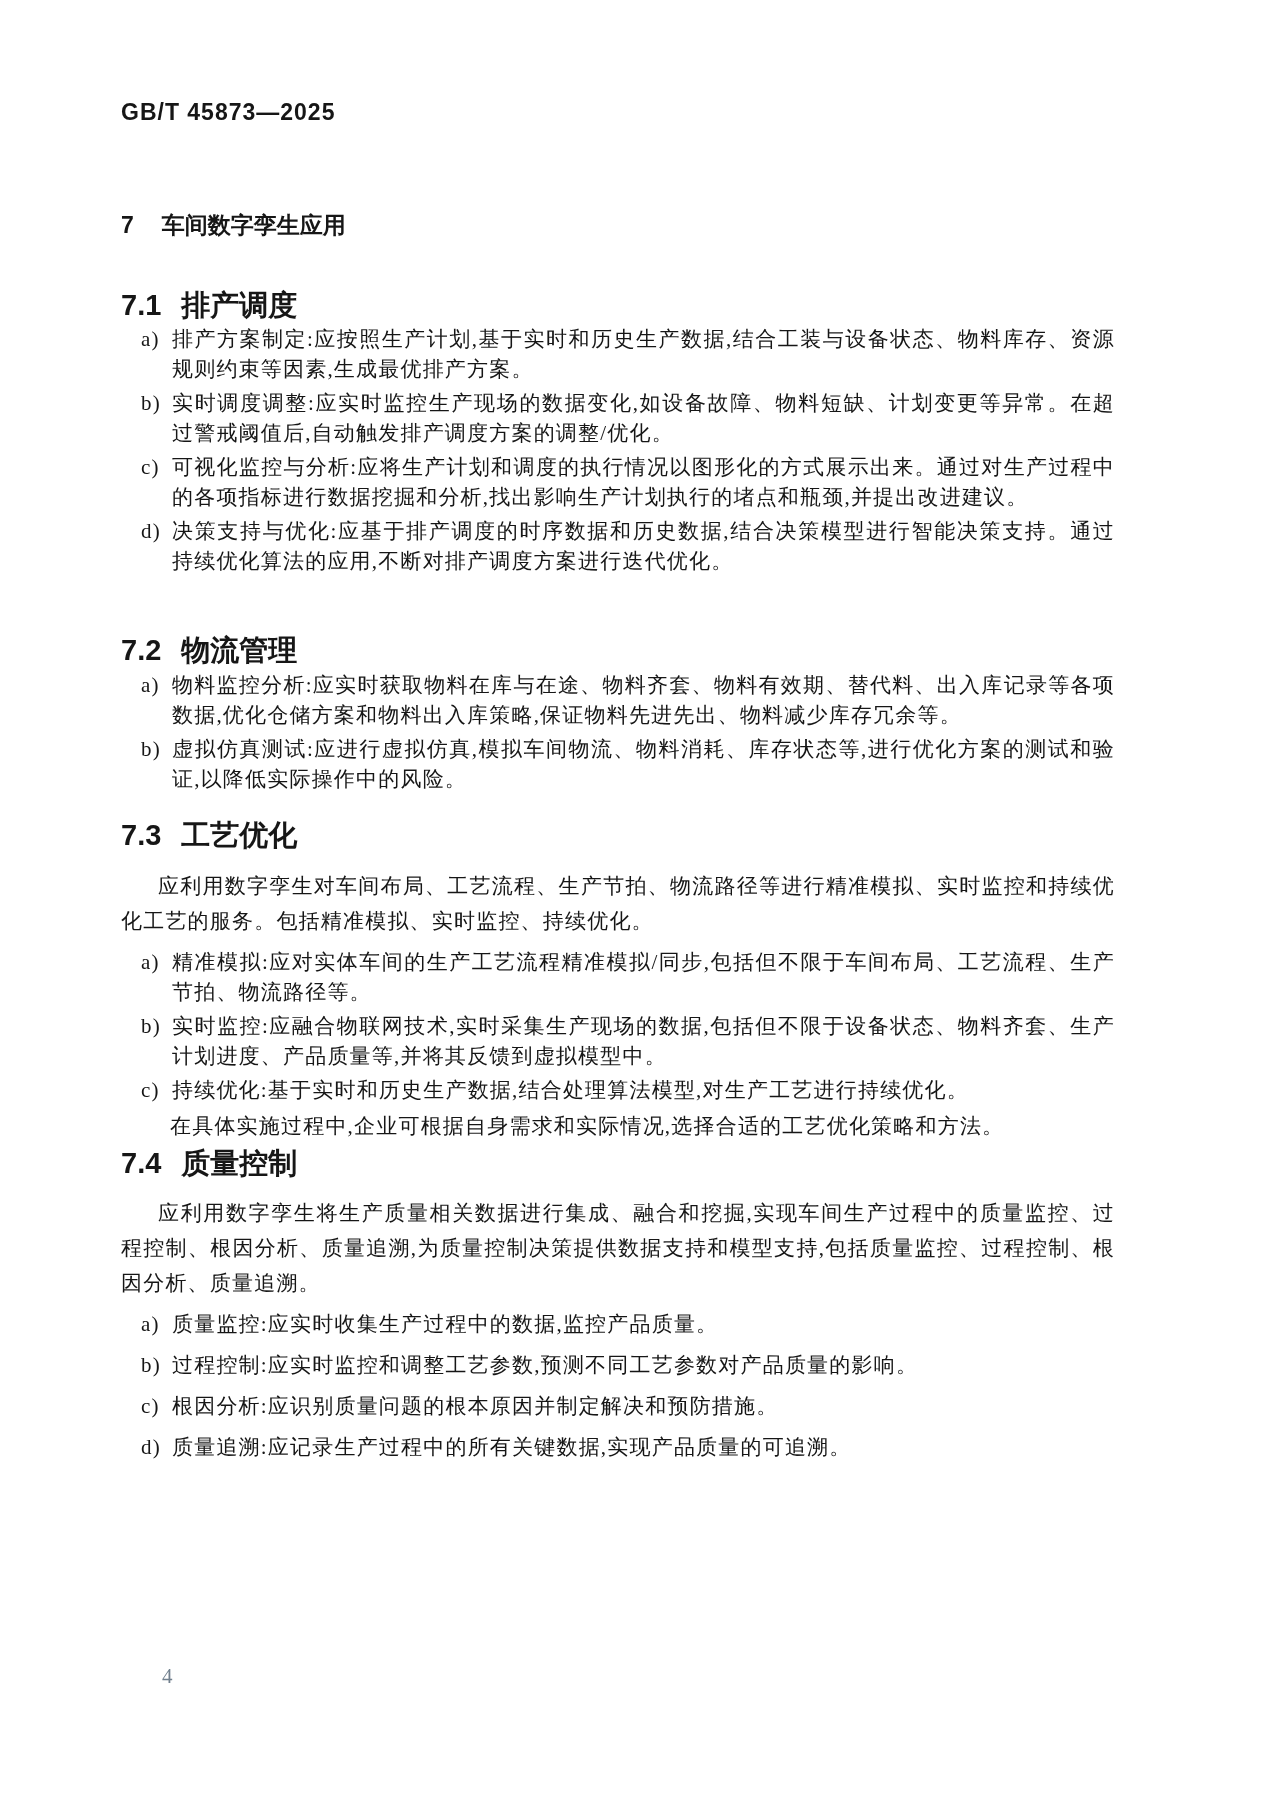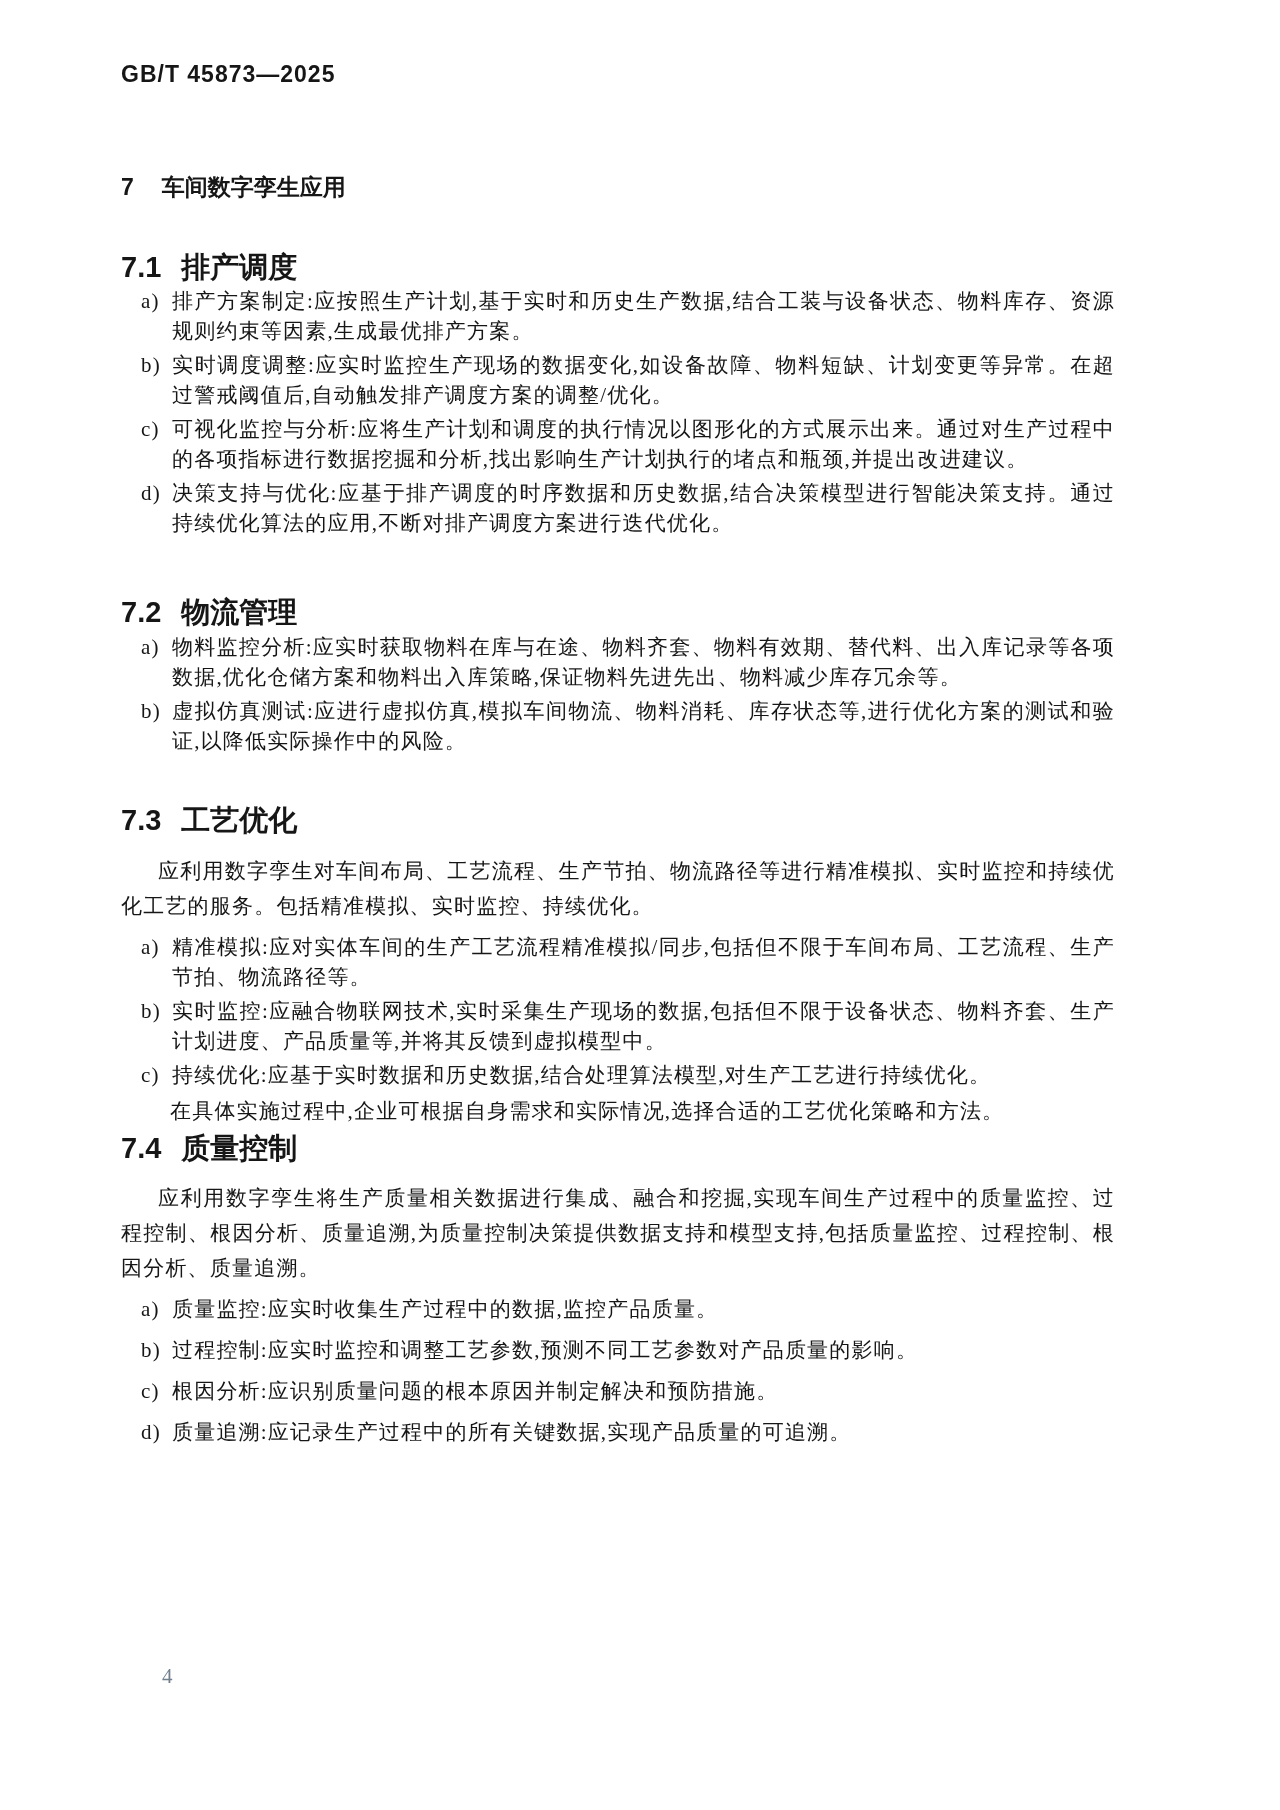--- a/index.html
+++ b/index.html
@@ -1,39 +1,39 @@
 <!DOCTYPE html>
 <html><head>
 <meta charset="utf-8">
 <style>
   html,body{margin:0;padding:0;}
   body{
     width:1280px;height:1810px;background:#ffffff;color:#161616;
     font-family:"Liberation Serif","DejaVu Serif",serif;
     position:relative;overflow:hidden;
   }
-  .page{padding:60px 165px 0 121px;}
+  .page{padding:98px 165px 0 121px;}
   .doc-header{
     font-family:"Liberation Sans","DejaVu Sans",sans-serif;
     font-weight:bold;font-size:23px;line-height:1.25;letter-spacing:1px;
   }
   .chapter-head{
     margin-top:84px;
     font-family:Liberation Sans, sans-serif;
     font-weight:bold;font-size:23px;line-height:1.3;
   }
   .chapter-head .num{margin-right:28px;}
   .s-head{
     font-family:Liberation Sans, sans-serif;
     font-weight:bold;font-size:29px;line-height:1.3;
   }
   .s-head .num{margin-right:20px;}
   #s1 .s-head{margin-top:46px;}
   #s2 .s-head{margin-top:56px;}
-  #s3 .s-head{margin-top:46px;}
+  #s3 .s-head{margin-top:23px;}
   #s4 .s-head{}
   .intro{
     margin:14px 0 8px 0;
     font-size:21px;line-height:35px;letter-spacing:1.2px;
     text-align:justify;text-indent:37px;
   }
   .items{padding-left:20px;margin:0;}
   .item{
     display:flex;font-size:21px;line-height:30px;letter-spacing:1.2px;
     margin-bottom:4px;
@@ -114,21 +114,21 @@
       <div class="item">
         <span class="label">a)</span>
         <span class="text">精准模拟:应对实体车间的生产工艺流程精准模拟/同步,包括但不限于车间布局、工艺流程、生产节拍、物流路径等。</span>
       </div>
       <div class="item">
         <span class="label">b)</span>
         <span class="text">实时监控:应融合物联网技术,实时采集生产现场的数据,包括但不限于设备状态、物料齐套、生产计划进度、产品质量等,并将其反馈到虚拟模型中。</span>
       </div>
       <div class="item">
         <span class="label">c)</span>
-        <span class="text">持续优化:应基于实时数据和历史数据,结合处理算法模型,对生产工艺进行持续优化。</span>
+        <span class="text">持续优化:基于实时和历史生产数据,结合处理算法模型,对生产工艺进行持续优化。</span>
       </div>
     </div>
     <p class="note">在具体实施过程中,企业可根据自身需求和实际情况,选择合适的工艺优化策略和方法。</p>
   </section>
 
   <section id="s4">
     <div class="s-head">
       <span class="num">7.4</span><span>质量控制</span>
     </div>
     <p class="intro">应利用数字孪生将生产质量相关数据进行集成、融合和挖掘,实现车间生产过程中的质量监控、过程控制、根因分析、质量追溯,为质量控制决策提供数据支持和模型支持,包括质量监控、过程控制、根因分析、质量追溯。</p>

